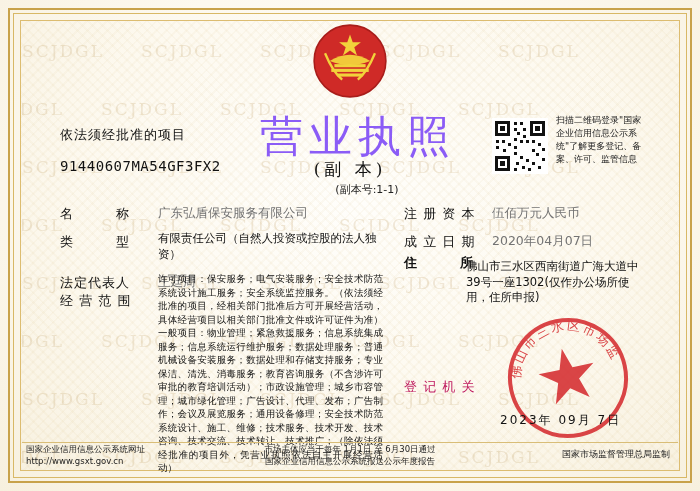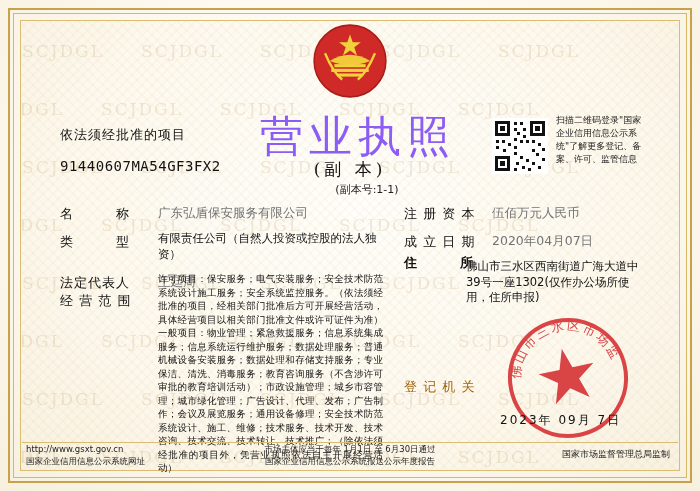--- a/index.html
+++ b/index.html
@@ -172,21 +172,21 @@
     height: 132px;
     opacity: 0.85;
   }
   
   .registrar {
     position: absolute;
     left: 404px;
     top: 378px;
     font-size: 13px;
     letter-spacing: 1px;
-    color: #a16207;
+    color: #be185d;
   }
   .date-line {
     position: absolute;
     left: 500px;
     top: 412px;
     font-size: 12px;
     color: #111;
     letter-spacing: 2px;
   }
   
@@ -347,21 +347,21 @@
 
   <div class="registrar">登 记 机 关</div>
   <div class="date-line">
     <span>2023</span><span>年</span>
     <span>09</span><span>月</span>
     <span>7</span><span>日</span>
   </div>
 
   <div class="footer-rule"></div>
   <div class="footer-left">
+    <div>国家企业信用信息公示系统网址</div>
     <div>http://www.gsxt.gov.cn</div>
-    <div>国家企业信用信息公示系统网址</div>
   </div>
   <div class="footer-center">
     <div>市场主体应当于每年 1月1日 至 6月30日通过</div>
     <div>国家企业信用信息公示系统报送公示年度报告</div>
   </div>
   <div class="footer-right">国家市场监督管理总局监制</div>
 </div>
 
 </body></html>

